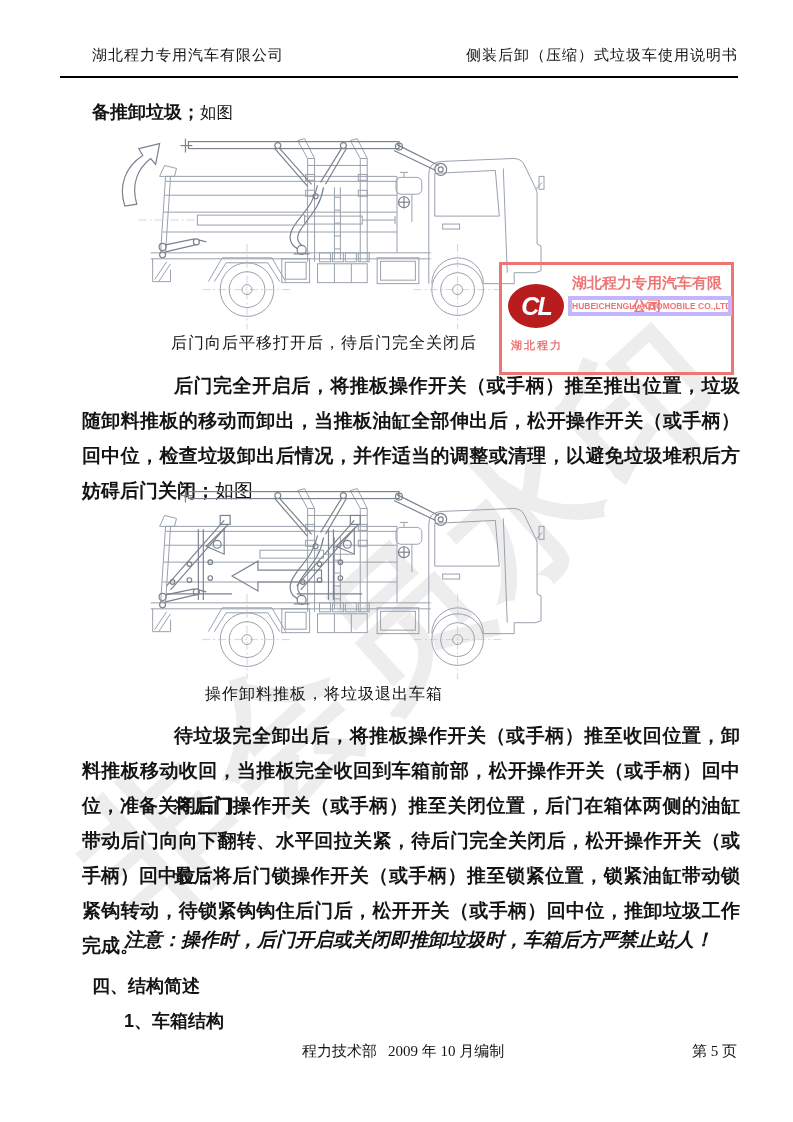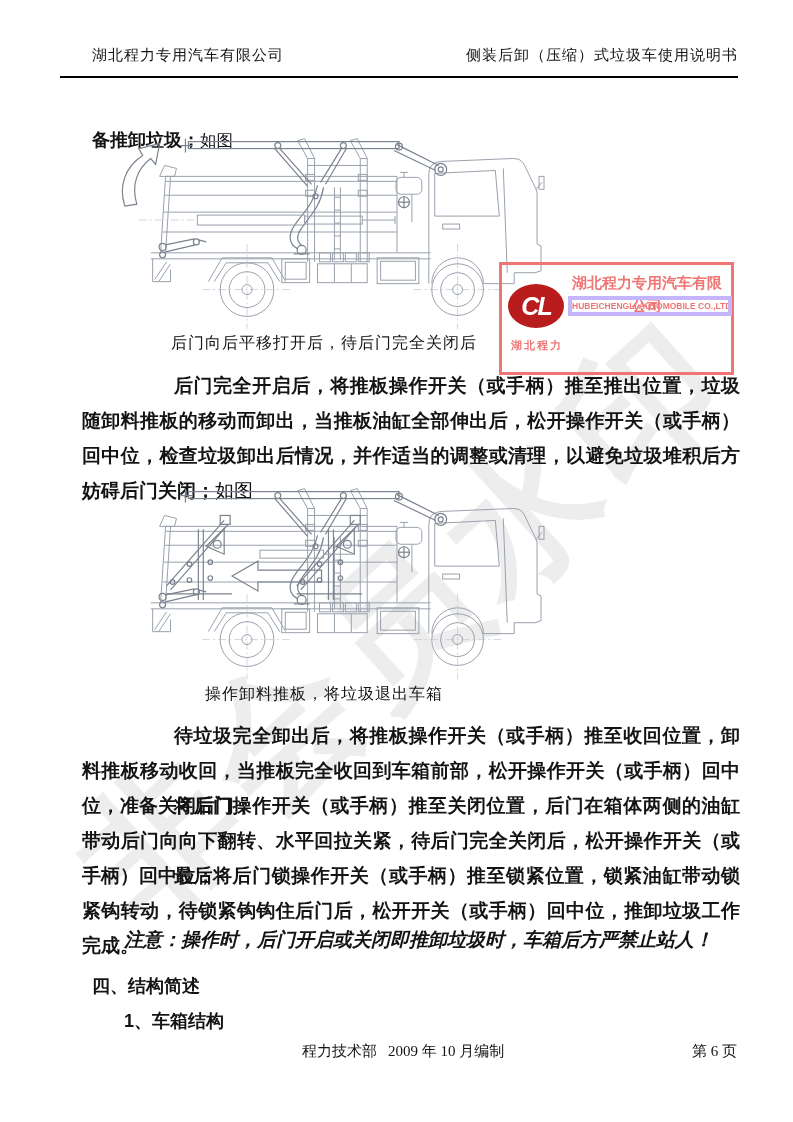--- a/index.html
+++ b/index.html
@@ -3,21 +3,21 @@
 <meta charset="utf-8">
 <style>
   html,body{margin:0;padding:0;background:#ffffff;}
   .page{position:relative;width:793px;height:1122px;background:#ffffff;overflow:hidden;
         font-family:"Liberation Serif",serif;color:#141414;}
   
   .hdr-left{position:absolute;left:92px;top:46px;font-size:15px;letter-spacing:1px;}
   .hdr-right{position:absolute;right:55px;top:46px;font-size:15px;letter-spacing:1px;}
   .hdr-rule{position:absolute;left:60px;top:76px;width:678px;height:2px;background:#000;}
   
-  .intro{position:absolute;left:92px;top:100px;font-size:18px;margin-top:28px;}
+  .intro{position:absolute;left:92px;top:100px;font-size:18px;}
   .intro .lead{font-family:"Liberation Sans",sans-serif;font-weight:bold;}
   .intro .tail{font-size:16.5px;}
   
   .fig{position:absolute;left:103px;width:442px;height:200px;}
   .fig1{top:132px;} .fig2{top:482px;}
   .figcap{position:absolute;left:103px;width:442px;text-align:center;font-size:16px;letter-spacing:1px;}
   .cap1{top:333px;} .cap2{top:684px;}
   svg .ln{fill:none;stroke:#98a0ab;stroke-width:1;}
   svg .dk{fill:none;stroke:#7a828d;stroke-width:1.2;}
   svg .cl{fill:none;stroke:#c6cbd2;stroke-width:0.8;stroke-dasharray:8 3 2 3;}
@@ -232,21 +232,21 @@
     <div class="para p2">待垃圾完全卸出后，将推板操作开关（或手柄）推至收回位置，卸料推板移动收回，当推板完全收回到车箱前部，松开操作开关（或手柄）回中位，准备关闭后门；</div>
     <div class="para p3">将后门操作开关（或手柄）推至关闭位置，后门在箱体两侧的油缸带动后门向向下翻转、水平回拉关紧，待后门完全关闭后，松开操作开关（或手柄）回中位；</div>
     <div class="para p4">最后将后门锁操作开关（或手柄）推至锁紧位置，锁紧油缸带动锁紧钩转动，待锁紧钩钩住后门后，松开开关（或手柄）回中位，推卸垃圾工作完成。</div>
     <div class="note">注意：操作时，后门开启或关闭即推卸垃圾时，车箱后方严禁止站人！</div>
 
     <div class="sec1">四、结构简述</div>
     <div class="sec2">1、车箱结构</div>
 
     <div class="ftr ftr-dept">程力技术部</div>
     <div class="ftr ftr-edition">2009 年 10 月编制</div>
-    <div class="ftr ftr-page">第 6 页</div>
+    <div class="ftr ftr-page">第 5 页</div>
   </div>
 
   <div class="stamp">
     <div class="stamp-logo">CL</div>
     <div class="stamp-cn">湖北程力专用汽车有限公司</div>
     <div class="stamp-en">HUBEICHENGLI AUTOMOBILE CO.,LTD</div>
     <div class="stamp-brand">湖北程力</div>
   </div>
 
 </div>

